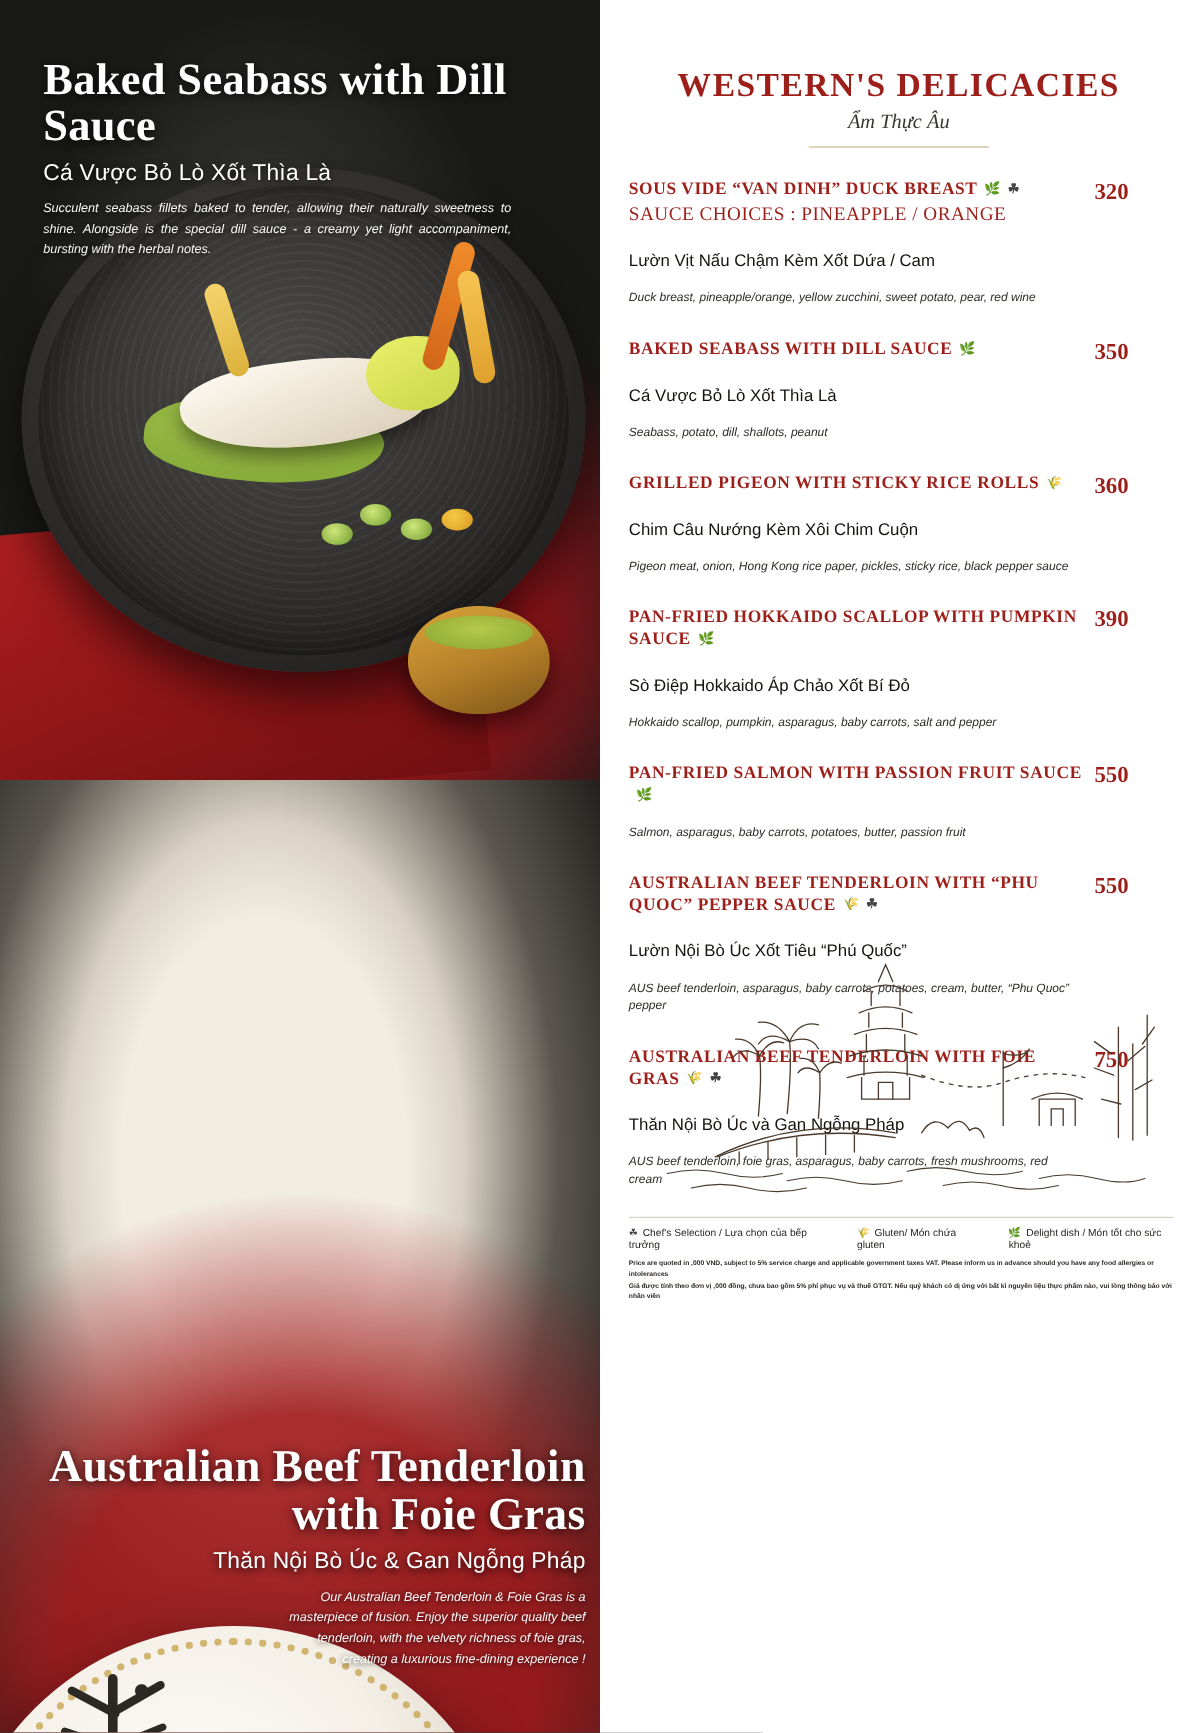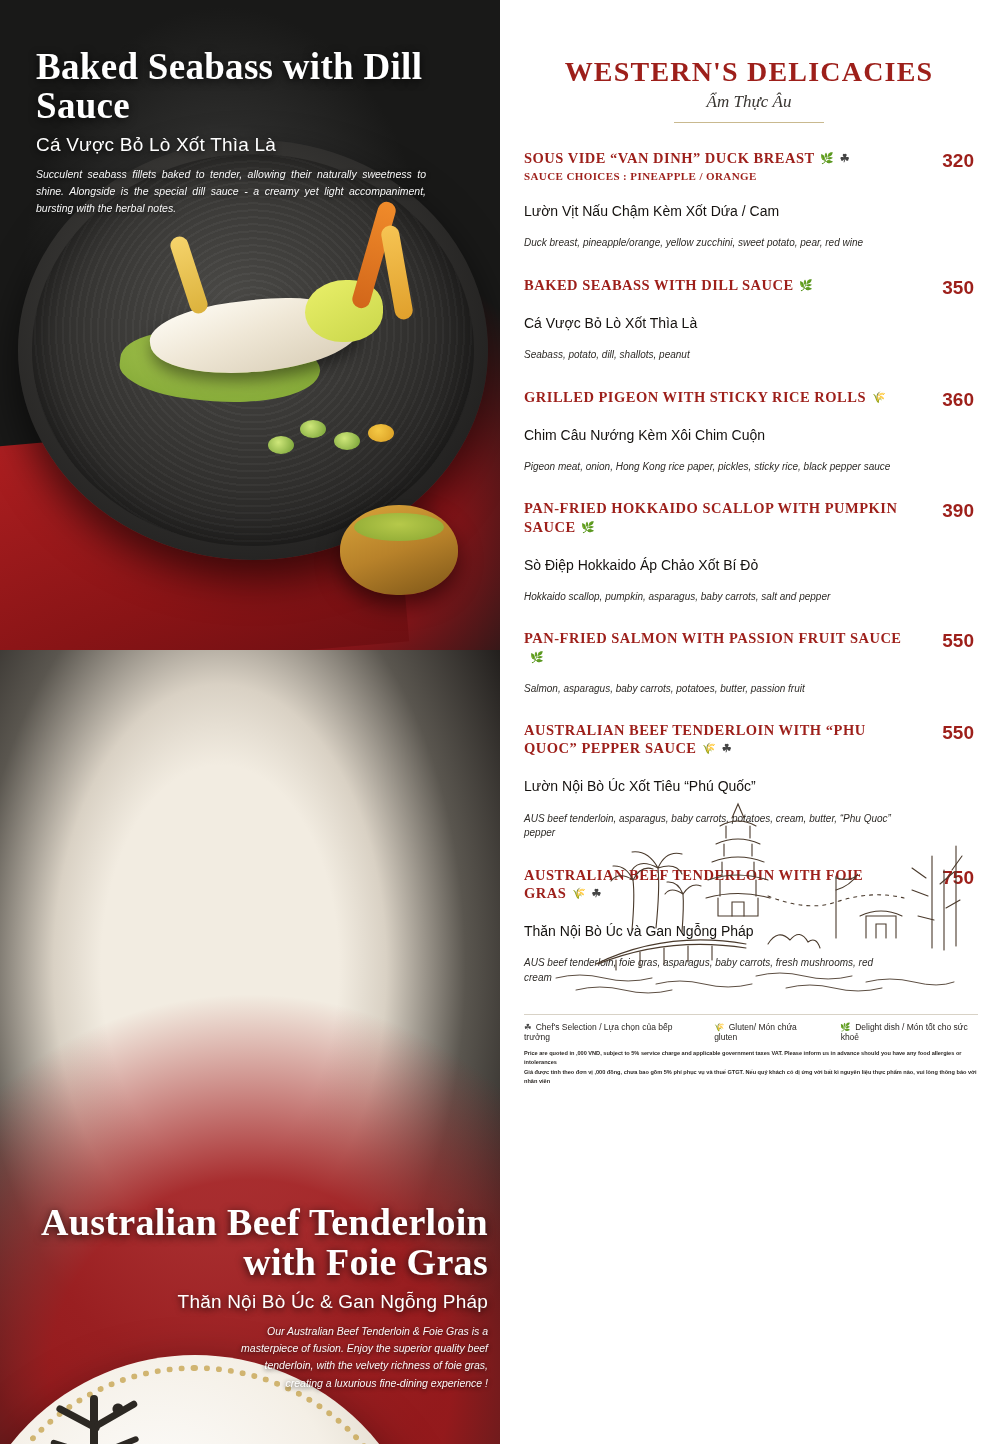--- a/index.html
+++ b/index.html
@@ -147,32 +147,32 @@
   .menu-head .vn {
     font-family: "Liberation Serif", serif; font-style: italic;
     font-size: 17px; color: #3a3733; margin-top: 4px;
   }
   .rule { width: 150px; height: 1px; background: #c9b98f; margin: 10px auto 0; }
 
   .items { margin-top: 26px; }
   .item { display: flex; margin-bottom: 25px; }
   .item-main { flex: 1 1 auto; padding-right: 10px; }
   .item-price {
-    flex: 0 0 62px; text-align: right;
-    font-family: Liberation Sans, sans-serif; font-weight: 700;
+    flex: 0 0 62px; 
+    font-family: Liberation Serif, serif; font-weight: 700;
     font-size: 19px; color: #9d1f1a; padding-top: 1px;
   }
   .en {
     font-family: "Liberation Serif", serif; font-weight: 700;
     font-size: 14.5px; letter-spacing: .5px; color: #9d1f1a;
     line-height: 1.25; text-transform: uppercase;
   }
   .sauce-choices {
-    font-family: "Liberation Serif", serif; font-weight: 700;
-    font-size: 11px; letter-spacing: .4px; color: #9d1f1a; margin-top: 3px;
+    font-family: "Liberation Serif", serif; font-weight: 400;
+    font-size: 16px; letter-spacing: .4px; color: #9d1f1a; margin-top: 3px;
   }
   .vn-name { font-size: 14px; color: #15120f; margin-top: 20px; line-height: 1.3; }
   .desc { font-size: 10px; font-style: italic; color: #2e2b27; margin-top: 16px; line-height: 1.45; }
   .badges { display: inline-flex; gap: 5px; margin-left: 6px; vertical-align: 1px; }
   .badge { font-size: 11px; line-height: 1; }
   .b-leaf { color: #2f7d3a; }
   .b-gluten { color: #c58a1e; }
   .b-chef { color: #444; }
 
   

